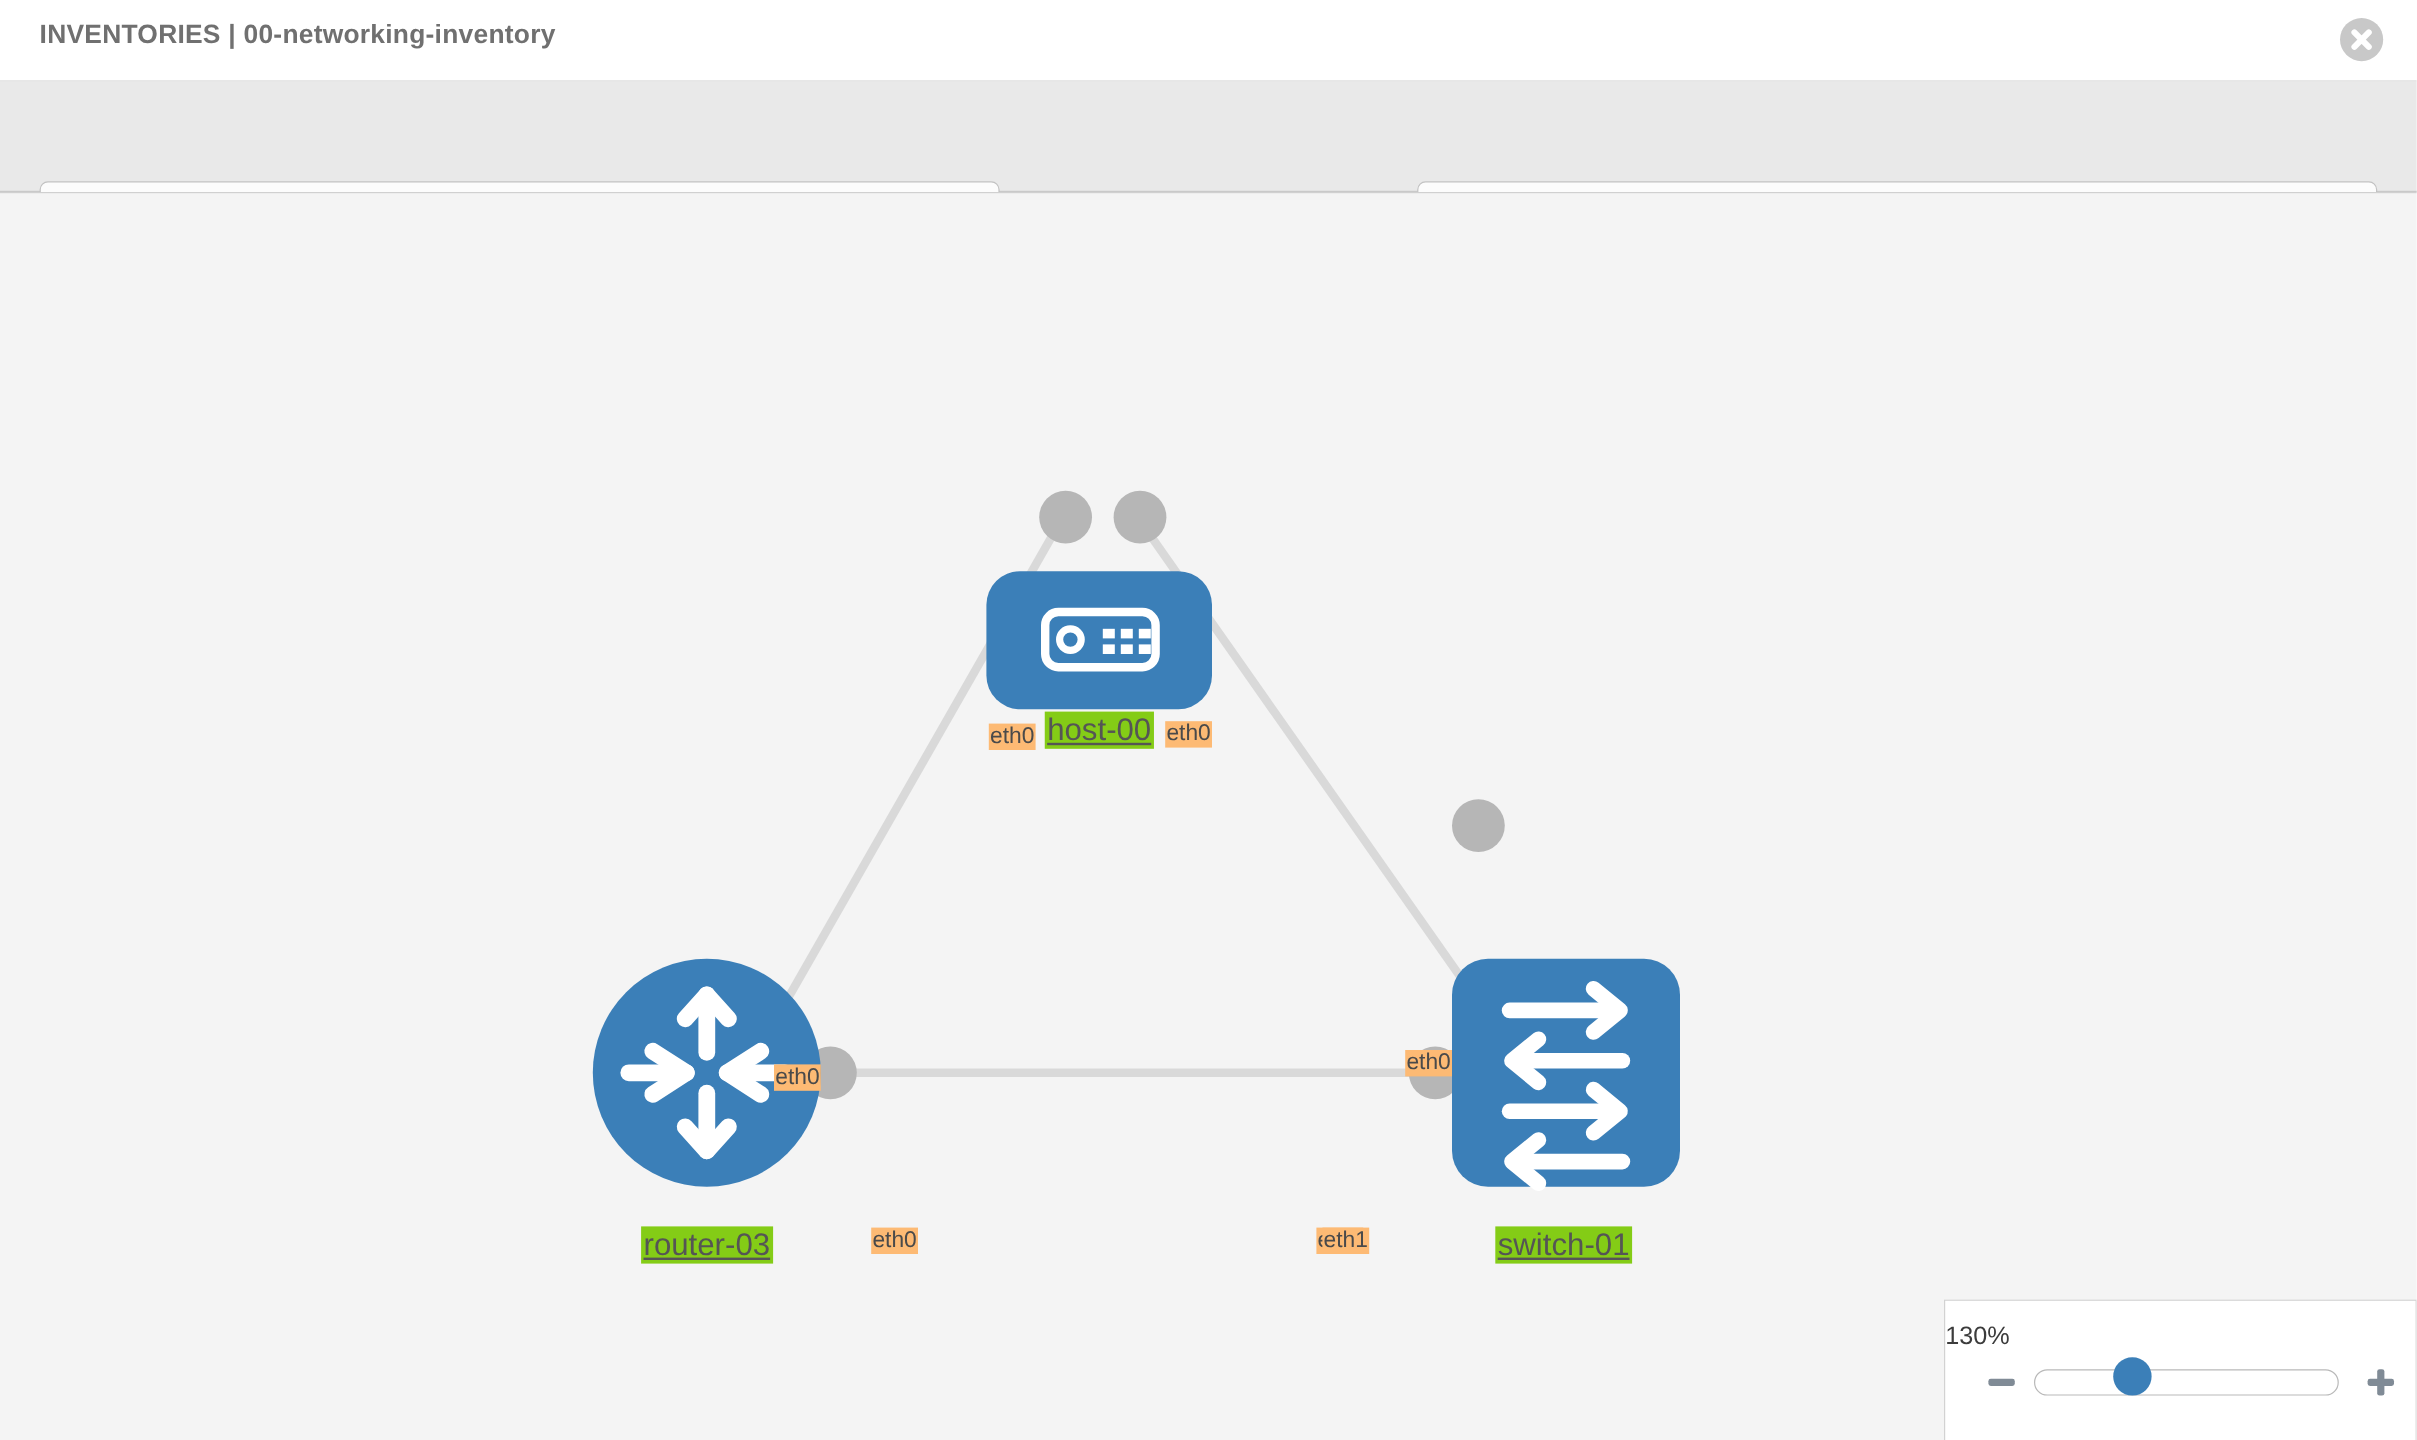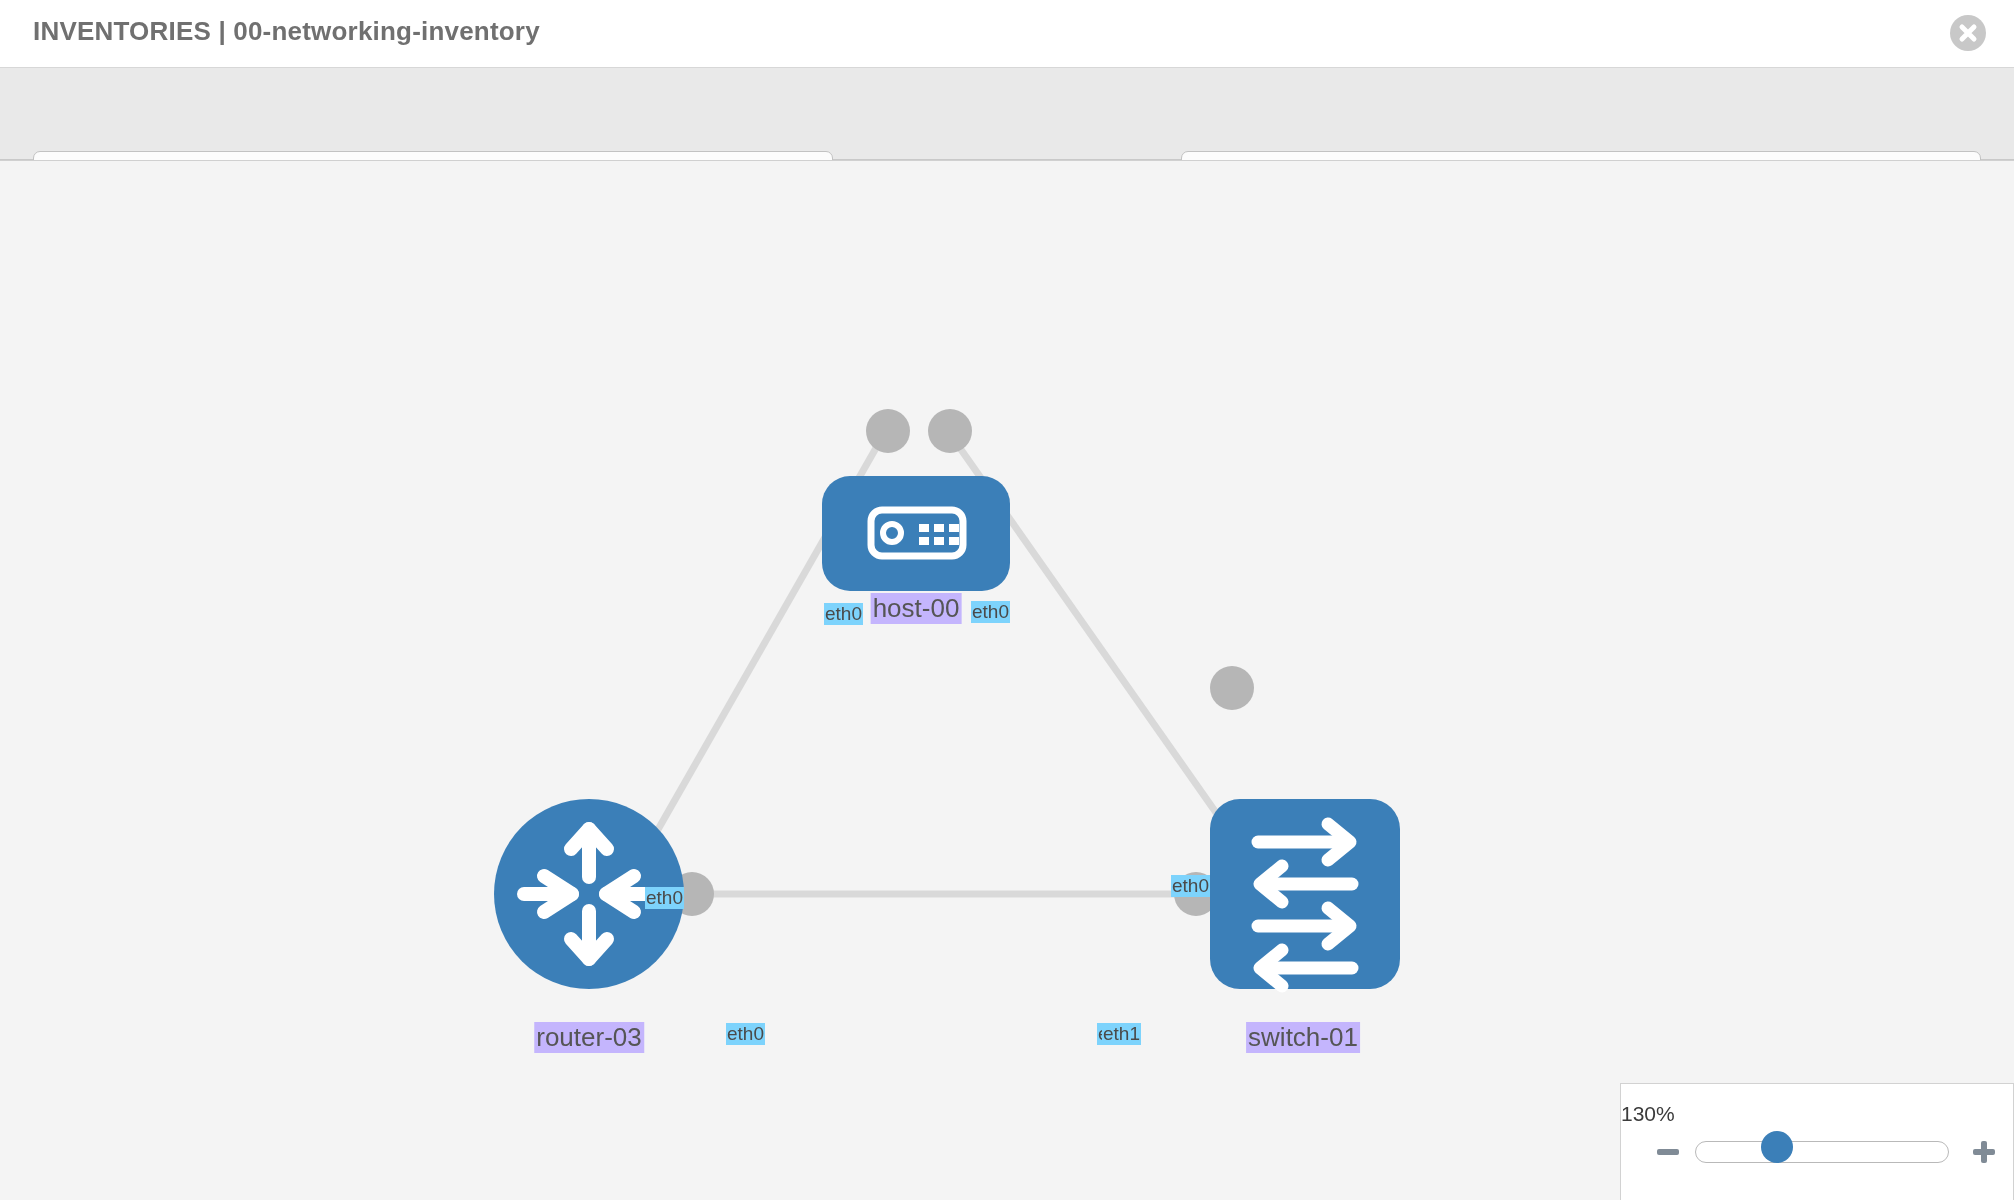--- a/index.html
+++ b/index.html
@@ -23,21 +23,21 @@
   .header {
     position: absolute;
     left: 0; top: 0;
     width: 2014px; height: 68px;
     background: #ffffff;
     border-bottom: 1px solid #d7d7d7;
   }
   .header-title {
     position: absolute;
     left: 33px; top: 16px;
-    font-size: 26px;
+    font-size: 22px;
     font-weight: bold;
     color: #707070;
     letter-spacing: 0.2px;
     white-space: nowrap;
   }
   .close-btn {
     position: absolute;
     right: 28px; top: 15px;
     width: 36px; height: 36px;
     border-radius: 50%;
@@ -104,30 +104,31 @@
     position: absolute;
     left: 0; top: 0;
     width: 2014px; height: 1040px;
   }
 
   
   .node-label {
     position: absolute;
     font-size: 26px;
     color: #555555;
-    background: #c4b5fd;
+    background: #84cc16;
     white-space: nowrap;
     padding: 0 2px;
     transform: translateX(-50%);
+    text-decoration: underline;
   }
   .port-label {
     position: absolute;
     font-size: 19px;
     color: #4a4a4a;
-    background: #7dd3fc;
+    background: #fdba74;
     white-space: nowrap;
     padding: 0 1px;
   }
 
   
   .zoom-panel {
     position: absolute;
     left: 1620px; top: 1082px;
     width: 394px; height: 118px;
     background: #ffffff;

